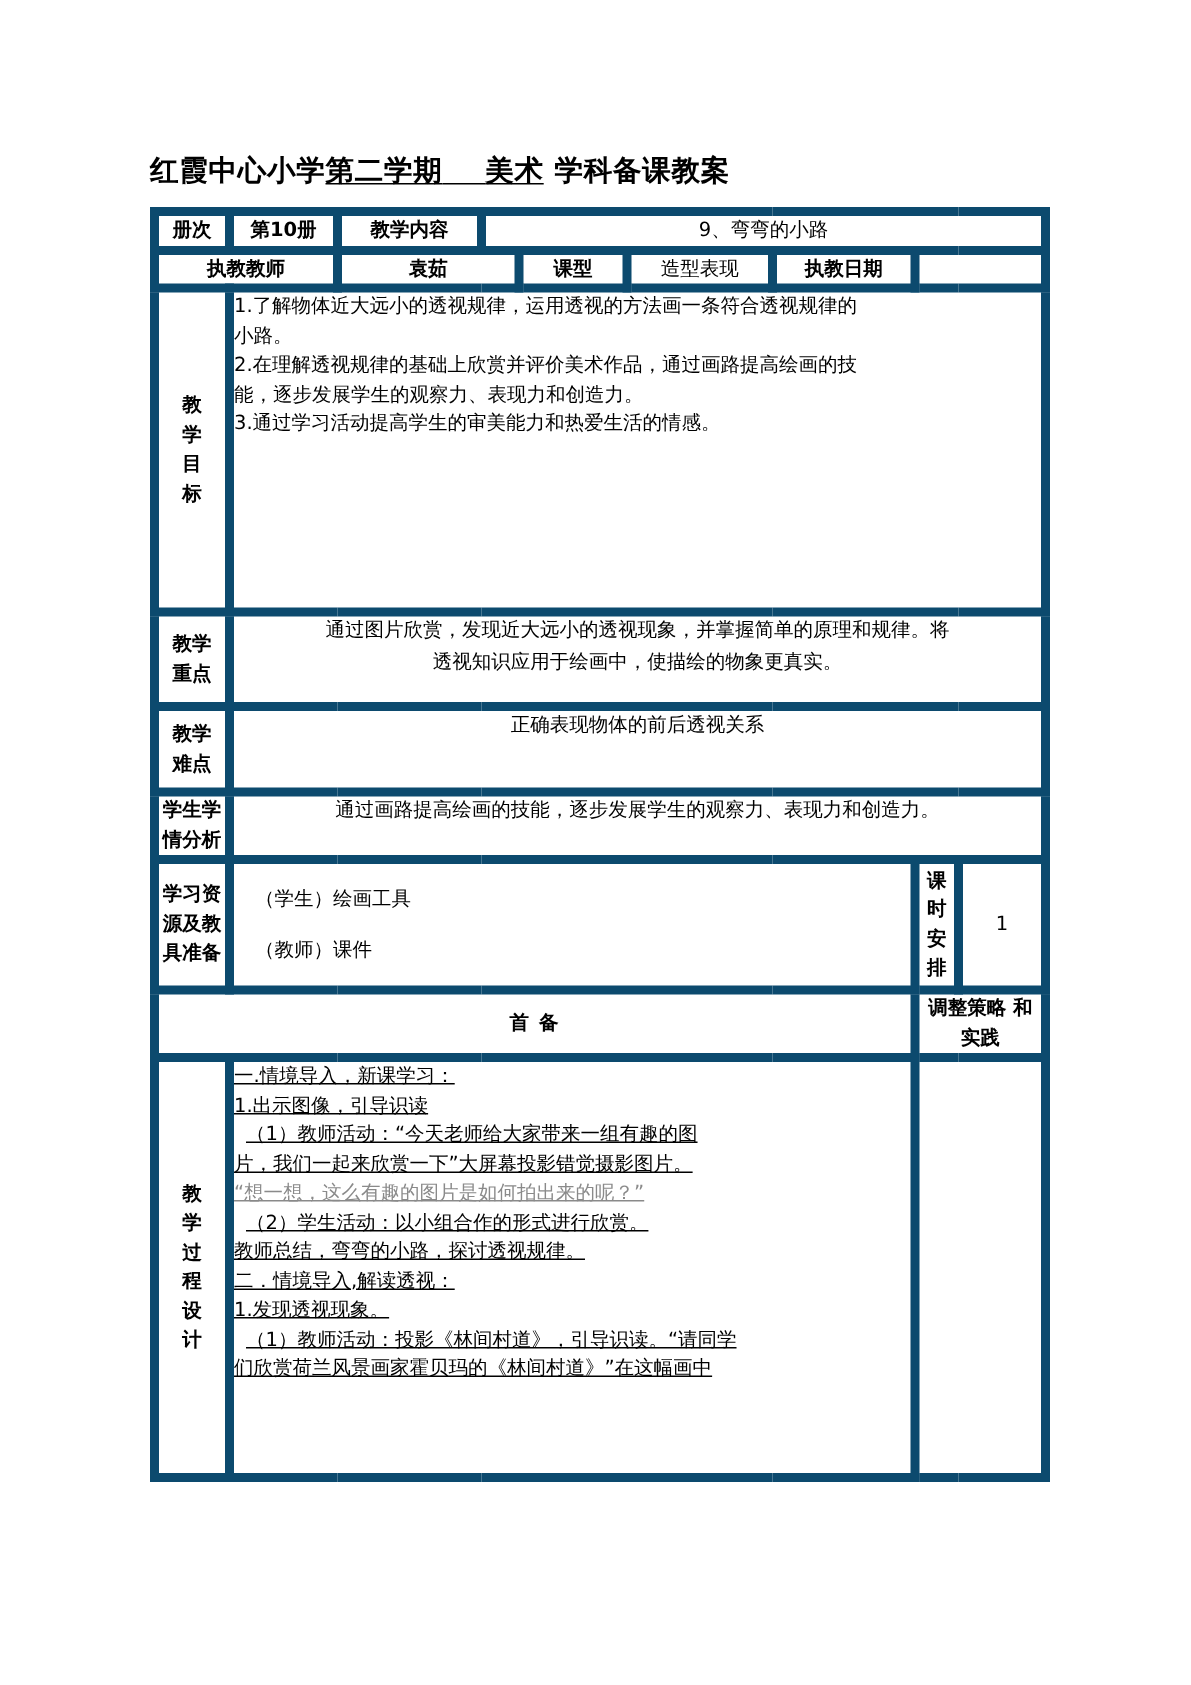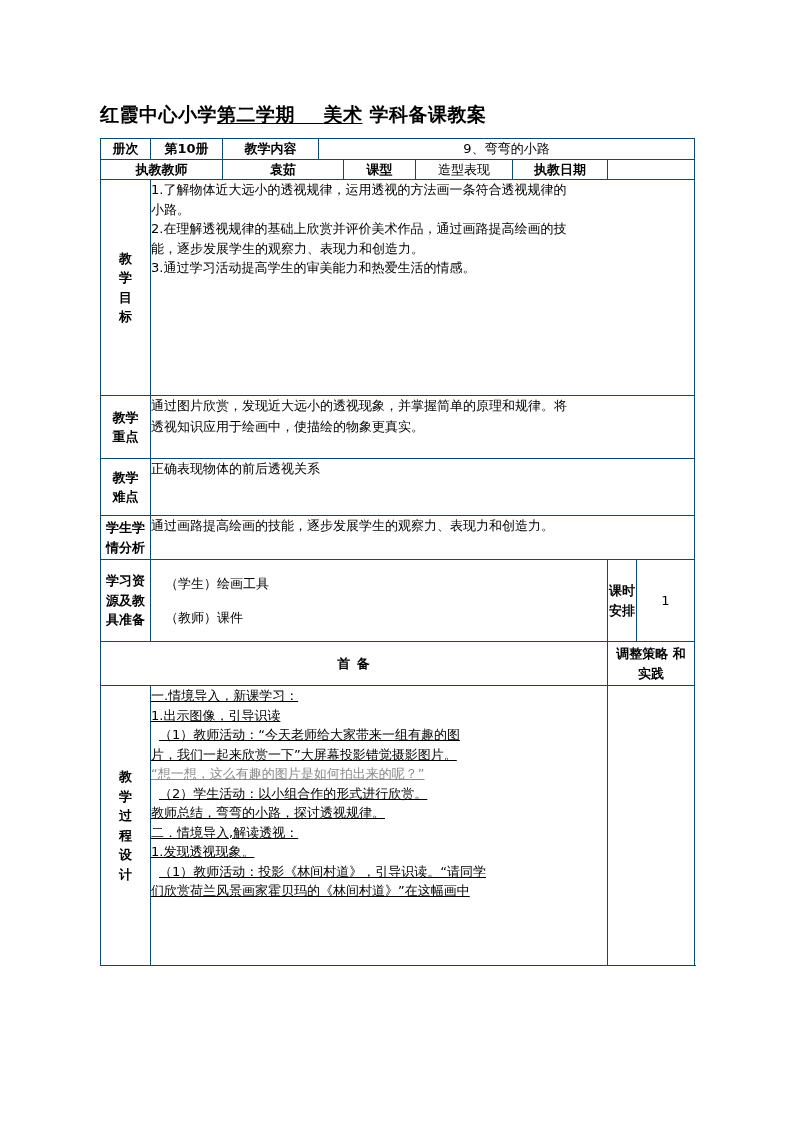--- a/index.html
+++ b/index.html
@@ -43,21 +43,21 @@
 
   table.sheet {
     position: absolute;
     left: 100px;
     top: 138px;
     width: 594px;
     border-collapse: collapse;
     table-layout: fixed;
   }
   table.sheet td {
-    border: 1px solid #0c4a6e;
+    border: 6px solid #0c4a6e;
     padding: 0;
     vertical-align: top;
     font-size: 13px;
     line-height: 1.5;
   }
 
   .ctr {
     text-align: center;
     vertical-align: middle !important;
   }
@@ -80,20 +80,21 @@
     font-weight: bold;
     font-size: 14px;
     line-height: 1.5;
     padding: 4px 2px;
   }
 
   .bodycell {
     padding: 6px 6px 6px 8px;
     font-size: 13.5px;
     line-height: 1.95;
+    text-align: center;
   }
   .bodycell.tight { line-height: 1.6; }
   .bodycell p { margin: 0; }
 
   .goalcell {
     padding: 12px 8px 10px 8px;
     font-size: 13.5px;
     line-height: 2.2;
   }
   .goalcell p { margin: 0; }

